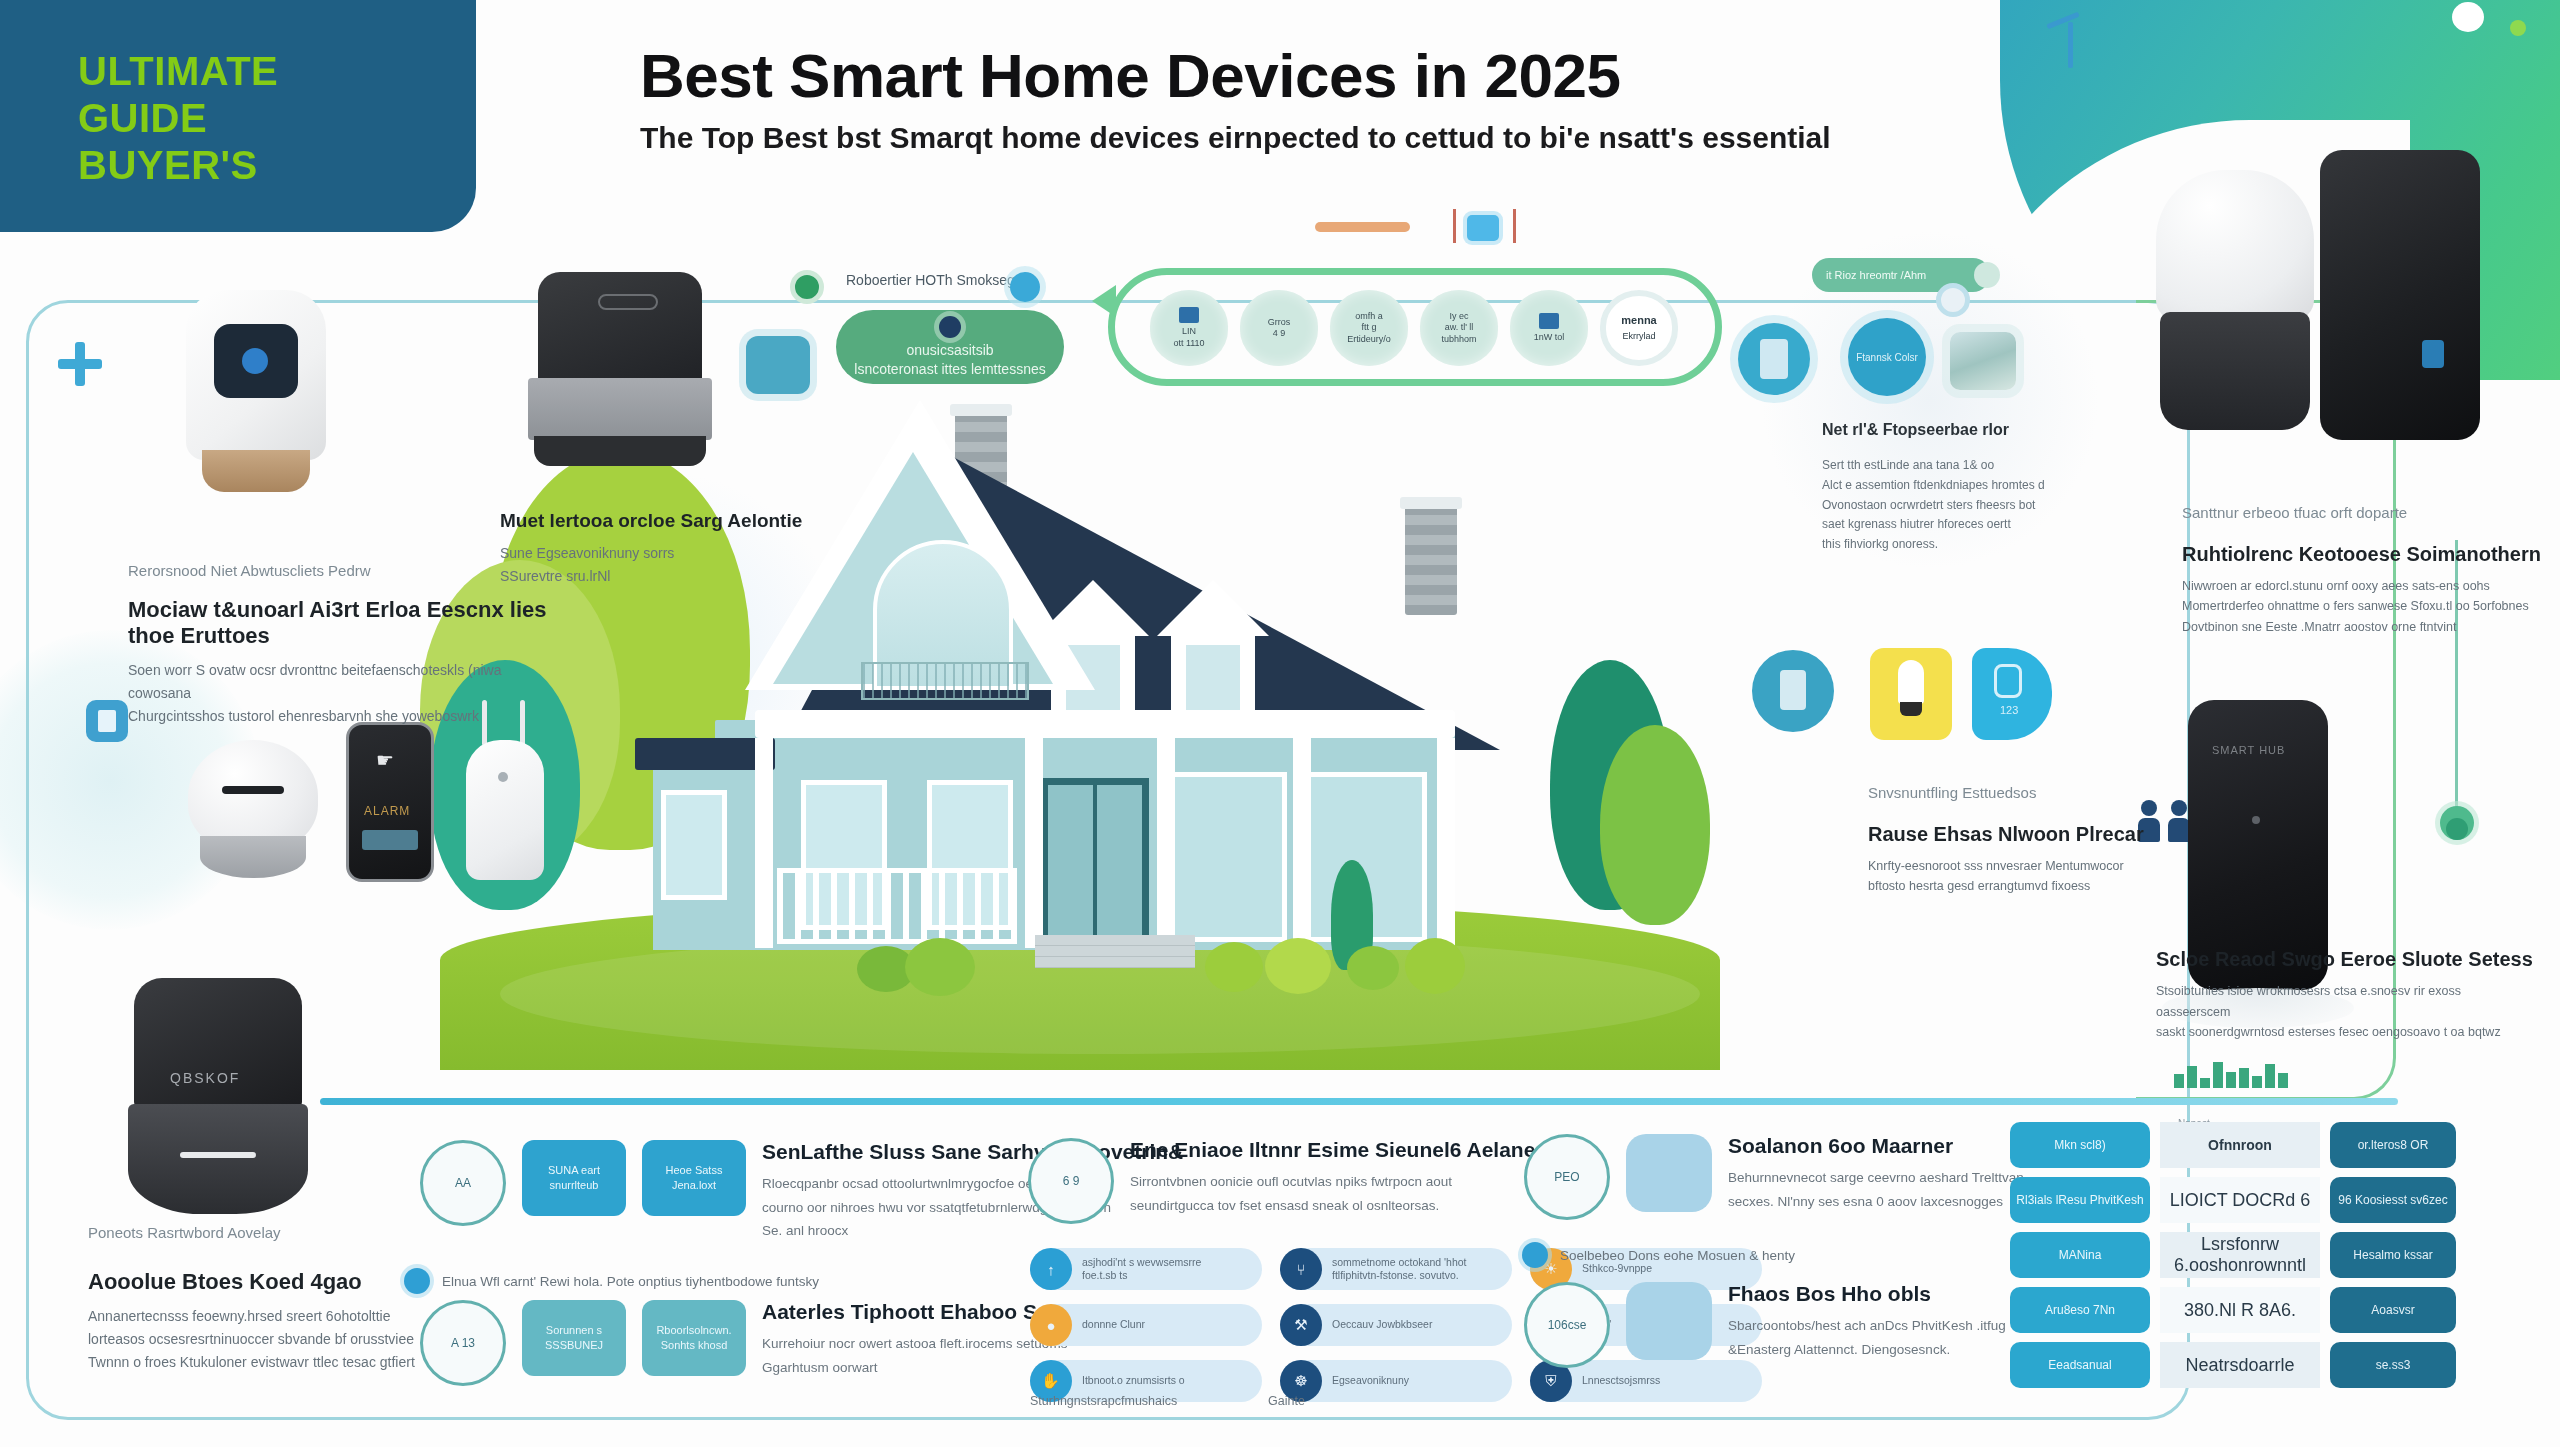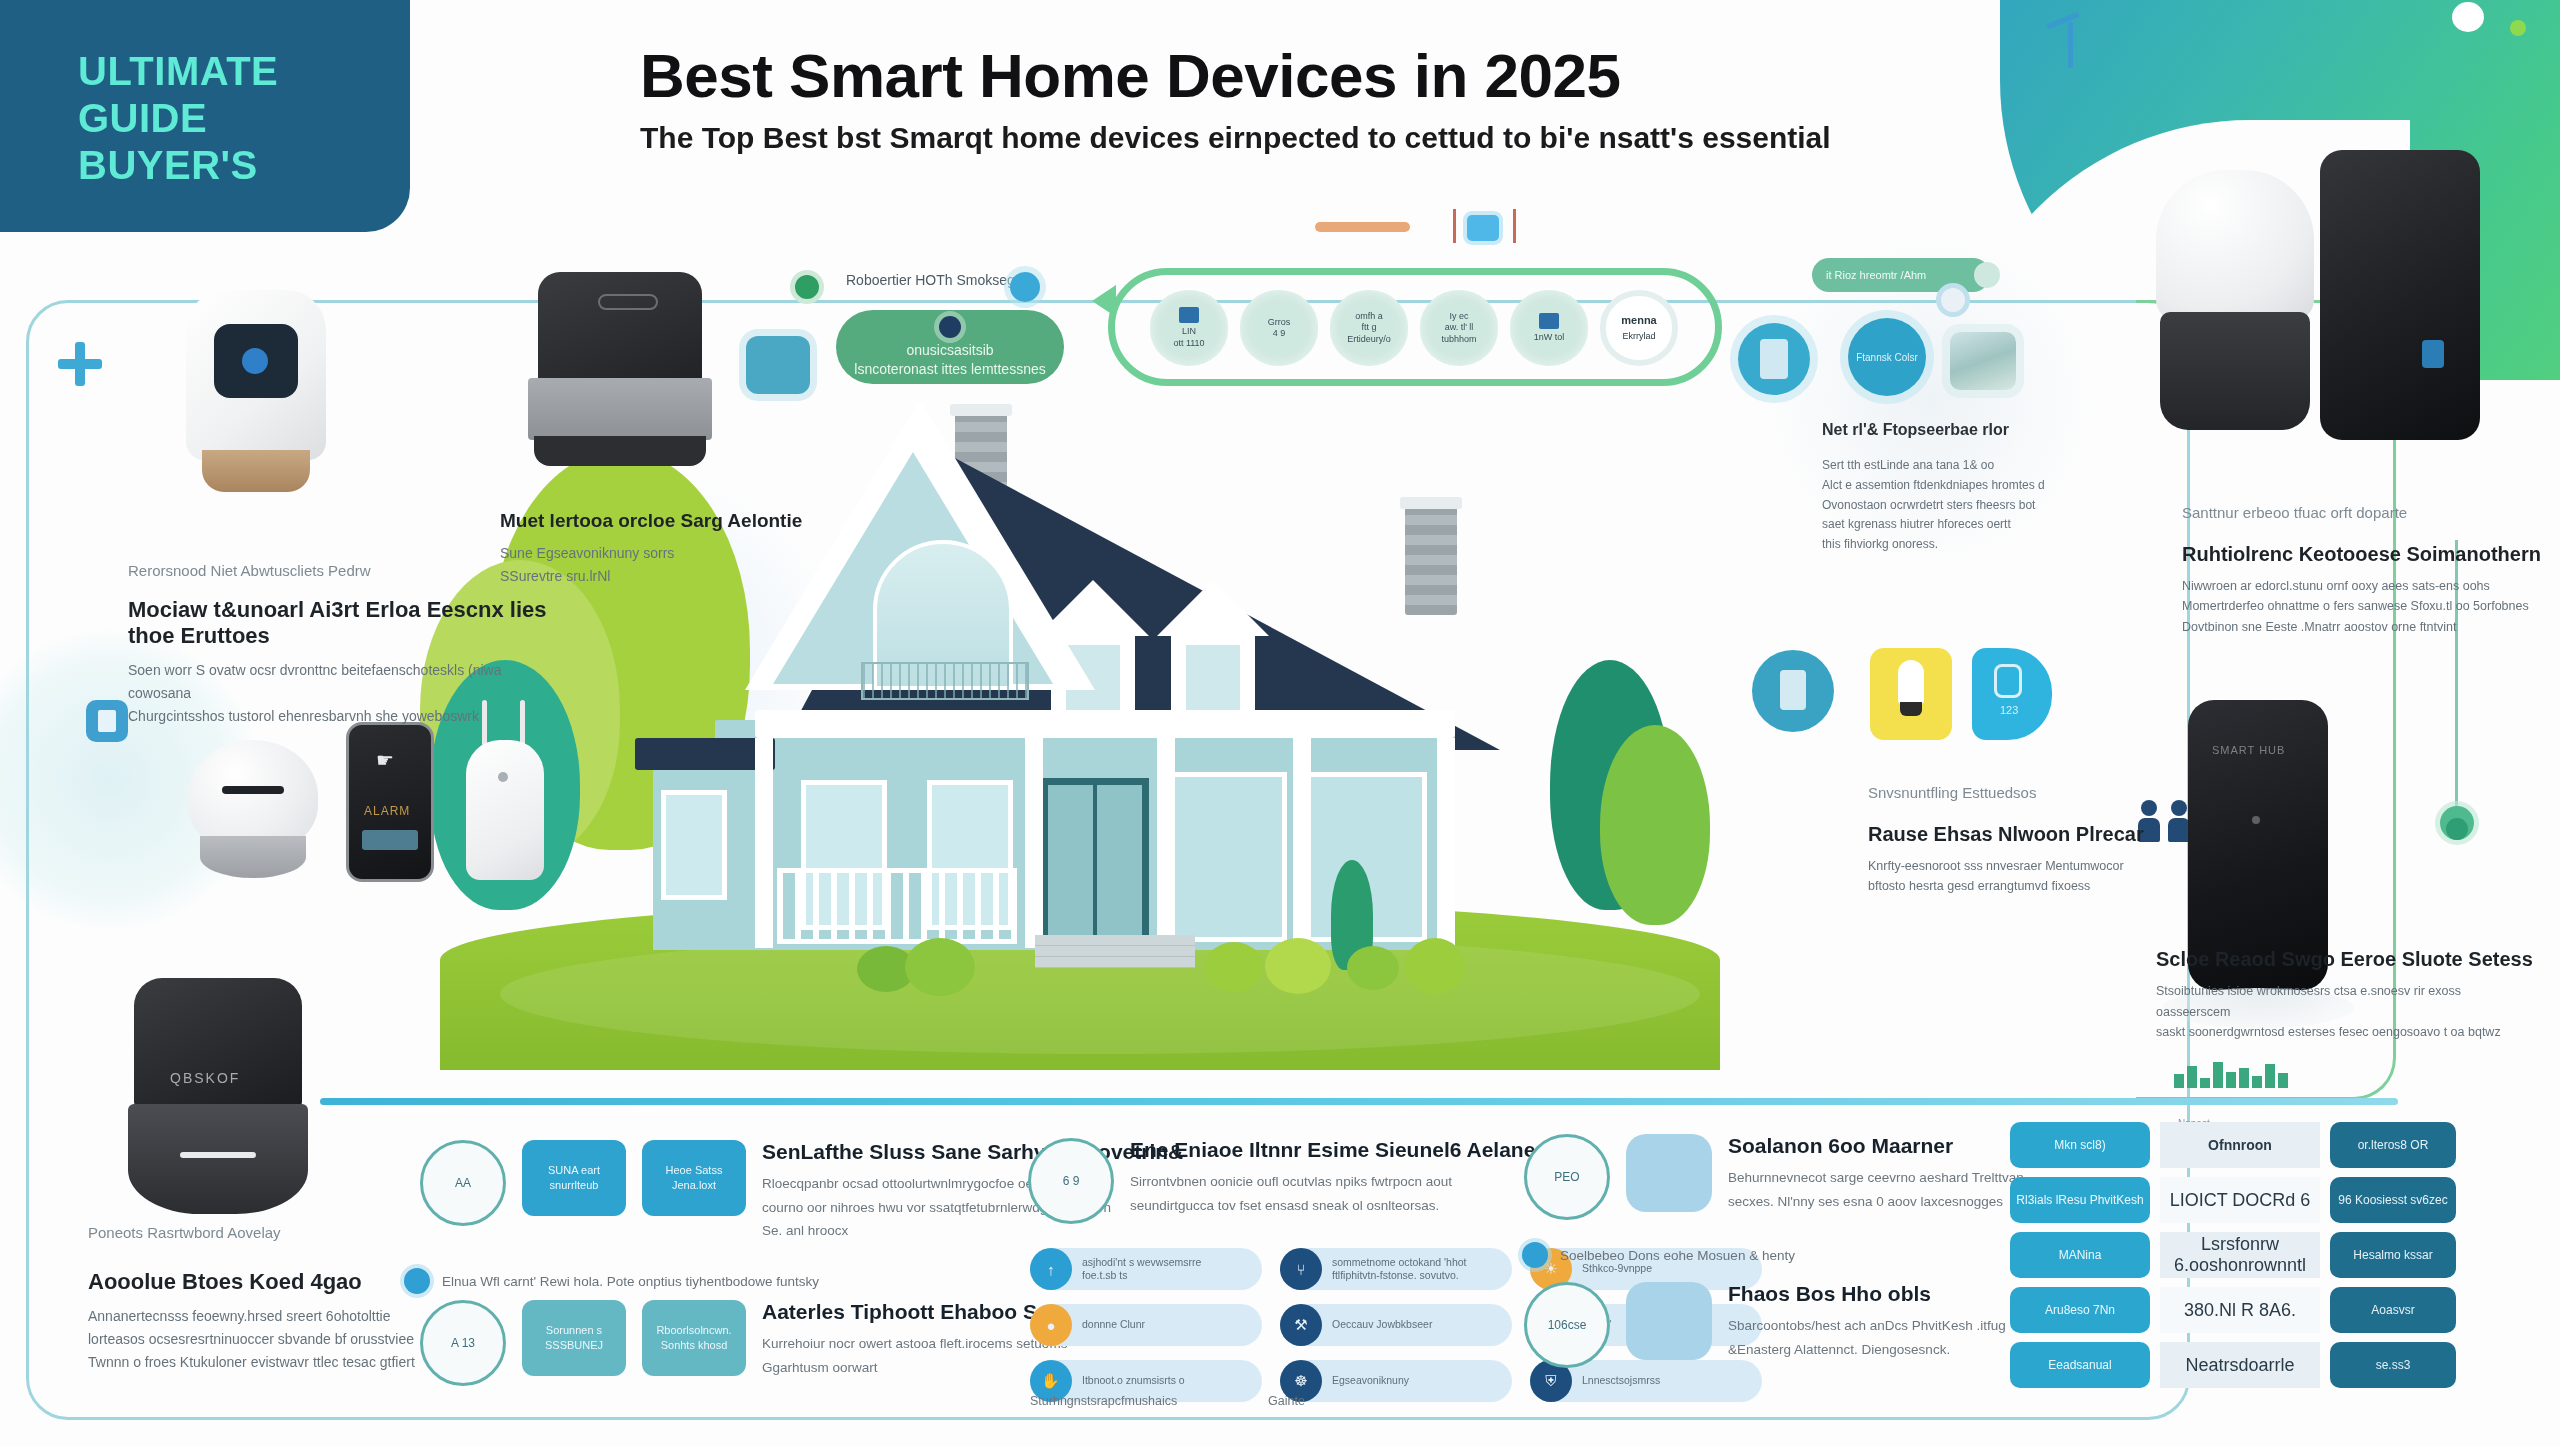--- a/index.html
+++ b/index.html
@@ -84,25 +84,25 @@
     border: 3px solid #7dcf9b;
     border-left: none;
     border-radius: 0 42px 42px 0;
     pointer-events: none;
   }
 
   
   .badge-guide {
     position: absolute;
     left: 0; top: 0;
-    width: 410px; height: 232px;
+    width: 476px; height: 232px;
     background: #1f5f84;
     border-radius: 0 0 44px 0;
     padding: 48px 0 0 78px;
-    color: #5eead4;
+    color: #84cc16;
     font-weight: 700;
     font-size: 40px;
     line-height: 1.18;
     letter-spacing: 0.5px;
   }
   .badge-guide span { display: block; }
 
   .title-block { position: absolute; left: 640px; top: 40px; width: 1300px; }
   .main-title {
     font-size: 62px; font-weight: 700; color: #111113;

